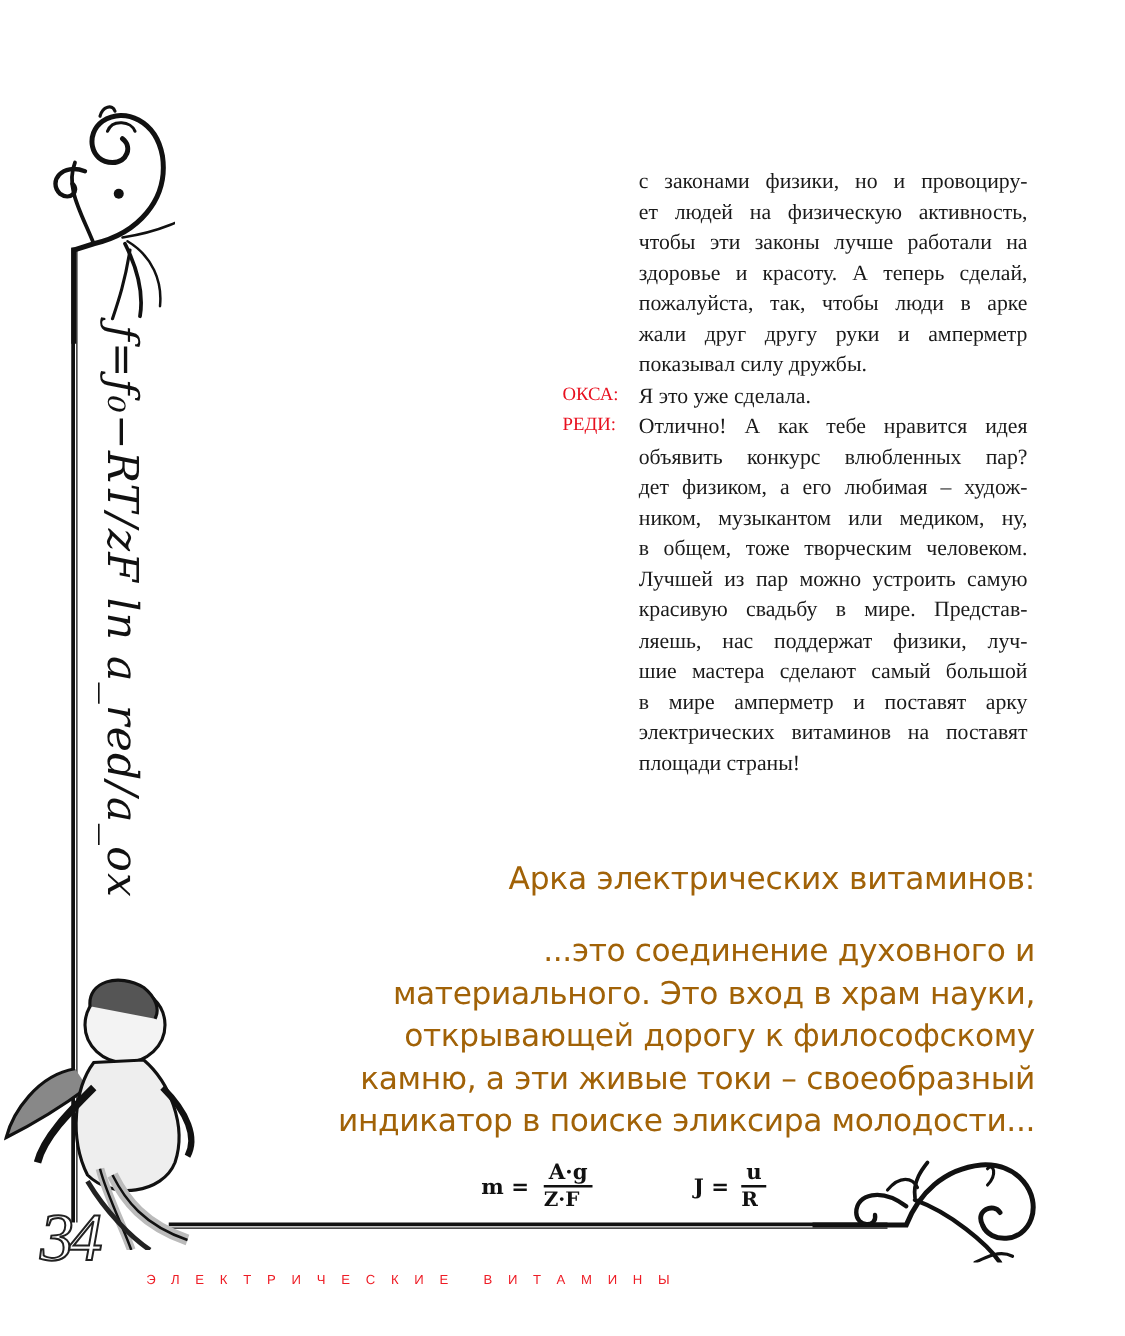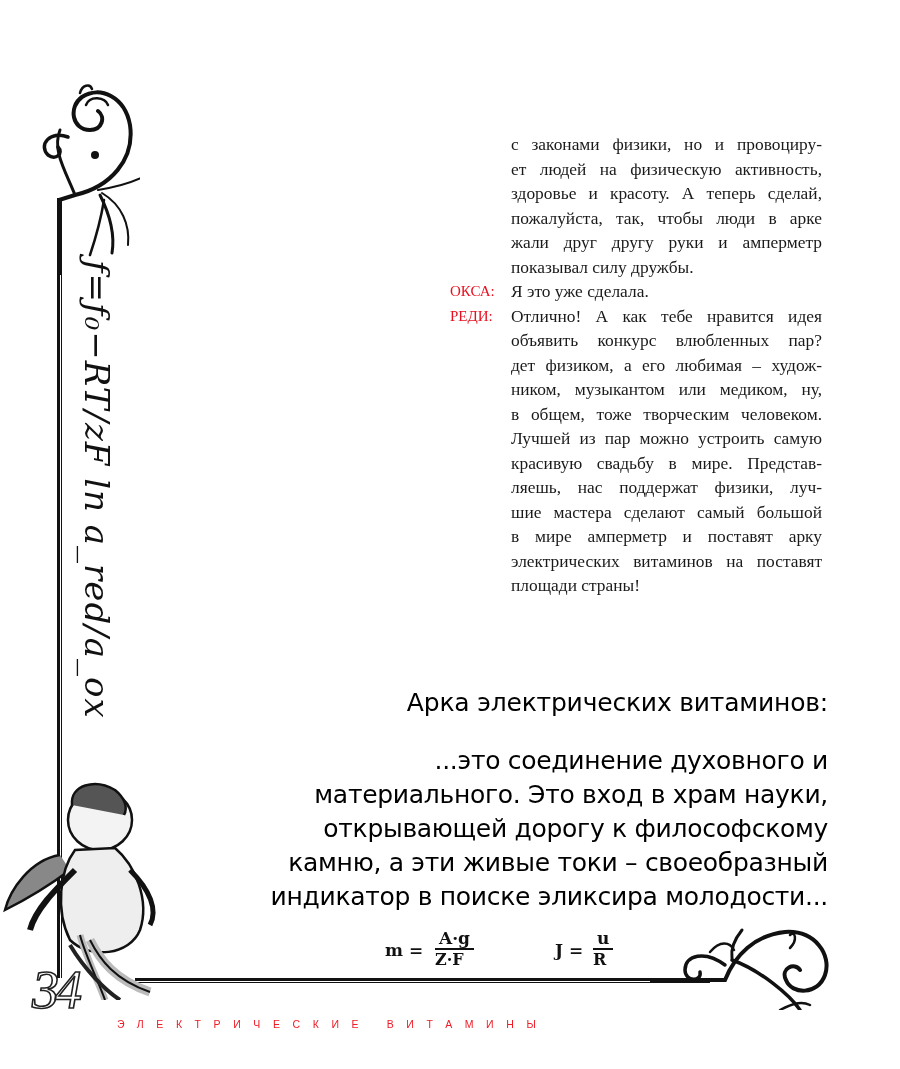--- a/index.html
+++ b/index.html
@@ -19,21 +19,21 @@
 
     
     .dialog { position: absolute; left: 442px; top: 118px; width: 380px; font-family: "Liberation Serif", serif; font-size: 17.4px; line-height: 24.5px; color: #1a1a1a; margin-top: 14px; }
     .para { margin-left: 69px; text-align: justify; }
     .para .line { display: block; text-align: justify; text-align-last: justify; height: 24.5px; }
     .para .line.last { text-align-last: left; }
     .turn { position: relative; }
     .speaker { position: absolute; left: 8px; top: 0; font-family: Liberation Serif, serif; font-size: 15px; color: #e8101f; line-height: 24.5px; }
 
     
-    .quote { position: absolute; right: 72px; top: 686px; width: 640px; text-align: right; font-family: "DejaVu Sans", sans-serif; color: #000000; }
+    .quote { position: absolute; right: 72px; top: 686px; width: 640px; text-align: right; font-family: "DejaVu Sans", sans-serif; color: #a16207; }
     .quote .qtitle { font-size: 25px; line-height: 34px; margin-bottom: 24px; letter-spacing: -0.2px; }
     .quote .qline { display: block; font-size: 25px; line-height: 34px; letter-spacing: -0.3px; }
 
     
     .formula-bottom { position: absolute; left: 385px; top: 928px; font-family: "DejaVu Serif", serif; font-weight: bold; color: #111; }
     .fb-m { position: absolute; left: 0; top: 12px; font-size: 17px; white-space: nowrap; }
     .frac { position: absolute; display: inline-block; text-align: left; }
     .frac .num { display: block; font-size: 17px; line-height: 20px; padding: 0 4px; border-bottom: 2px solid #111; }
     .frac .den { display: block; font-size: 16px; line-height: 20px; }
     .fb-j { position: absolute; left: 170px; top: 12px; font-size: 17px; white-space: nowrap; }
@@ -94,20 +94,21 @@
       <path d="M60 42 C 70 30, 80 32, 84 40" stroke-width="2.5"></path>
       <path d="M140 38 C 148 30, 145 20, 140 25" stroke-width="2.5"></path>
       <path d="M160 95 C 150 90, 140 95, 130 100" stroke-width="2.5"></path>
     </g>
   </svg>
 
   <div class="dialog">
     <div class="para">
       <span class="line">с законами физики, но и провоциру-</span>
       <span class="line">ет людей на физическую активность,</span>
+      <span class="line">чтобы эти законы лучше работали на</span>
       <span class="line">здоровье и красоту. А теперь сделай,</span>
       <span class="line">пожалуйста, так, чтобы люди в арке</span>
       <span class="line">жали друг другу руки и амперметр</span>
       <span class="line last">показывал силу дружбы.</span>
     </div>
 
     <div class="turn">
       <span class="speaker">ОКСА:</span>
       <div class="para">
         <span class="line last">Я это уже сделала.</span>

